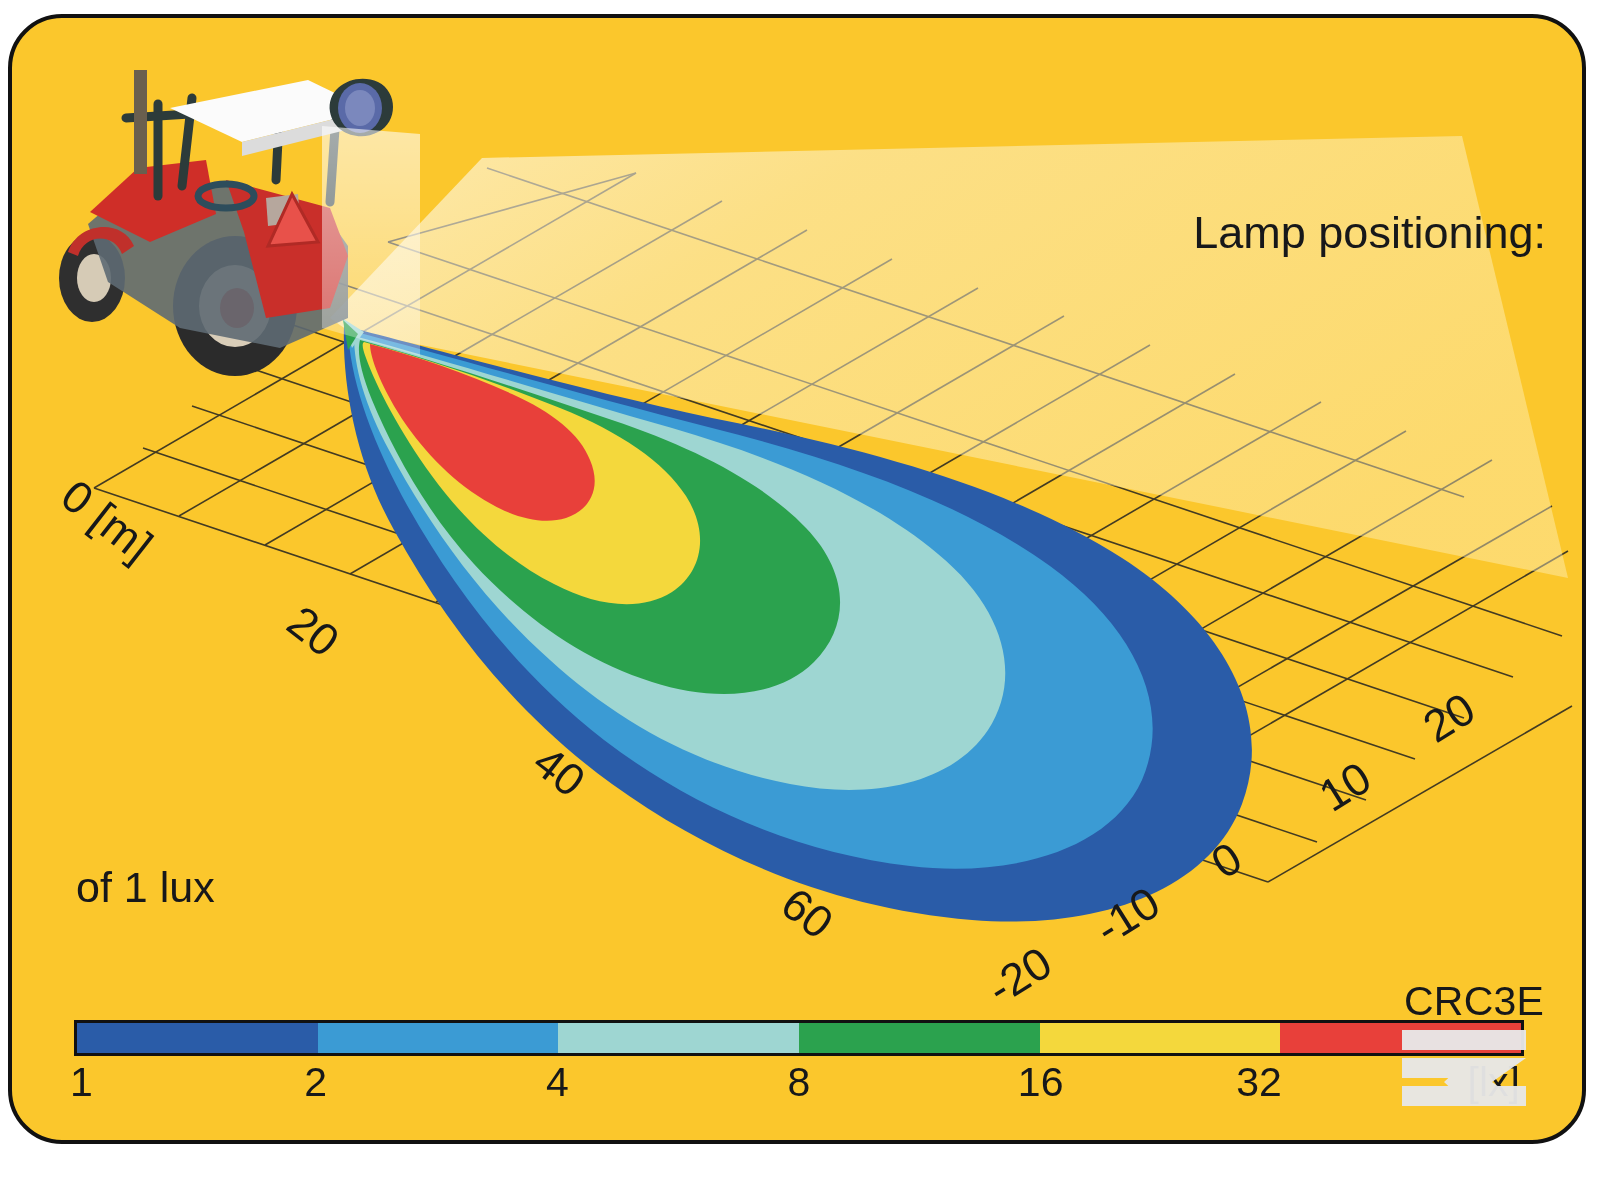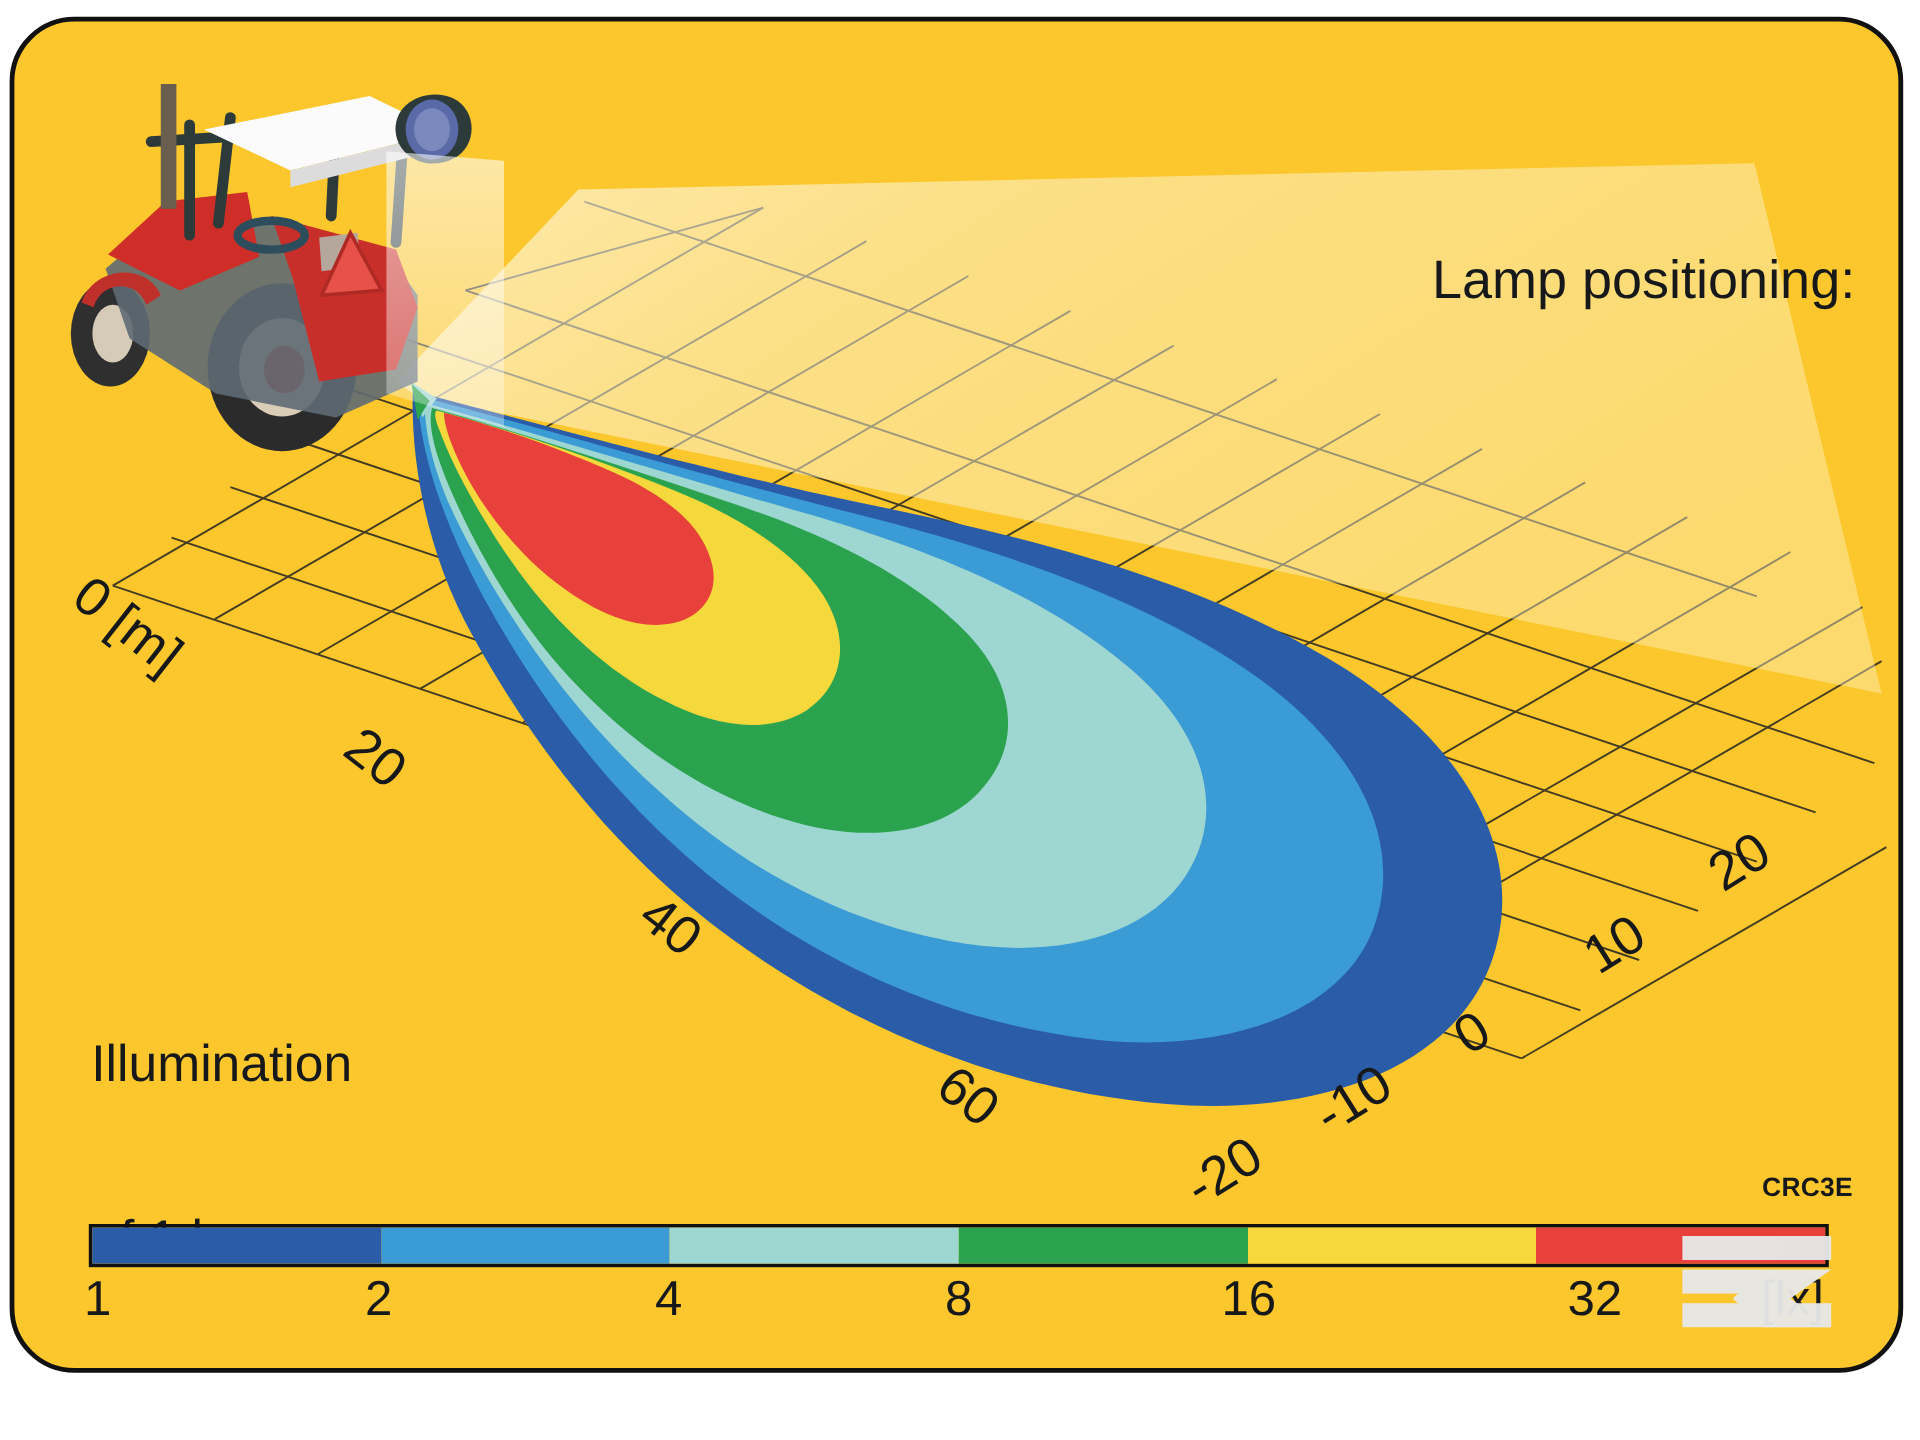--- a/index.html
+++ b/index.html
@@ -26,21 +26,21 @@
     right:36px;top:88px;text-align:right;font-size:45px;
   }
   #lamp-note div{margin:0;padding:0;}
 
   #illum-note{
     left:64px;top:748px;font-size:43px;text-align:left;
   }
   #illum-note div{margin:0;padding:0;}
 
   #code-label{
-    right:38px;top:960px;font-size:22px;letter-spacing:.2px;font-weight:bold;
+    right:38px;top:960px;font-size:41px;letter-spacing:.2px;
   }
 
   
   #tractor{position:absolute;left:18px;top:38px;width:390px;height:330px;}
 
   
   #legend{position:absolute;left:62px;top:1002px;width:1450px;}
   #legend-bar{
     display:flex;width:1450px;height:36px;border:3px solid #111;box-sizing:border-box;
   }
@@ -234,21 +234,20 @@
       <rect x="104" y="14" width="13" height="104" fill="#6a5f4e"></rect>
 
       <polygon points="292,70 390,78 390,300 292,272" fill="url(#glassGrad)"></polygon>
     </svg>
 
     <div class="txt" id="lamp-note">
       <div>Lamp positioning:</div>
     </div>
 
     <div class="txt" id="illum-note">
-      <div>Illumination</div>
       <div>of 1 lux</div>
       
       
     </div>
 
     <div class="txt" id="code-label">CRC3E</div>
 
     <div id="legend">
       <div id="legend-bar">
           <span style="background: rgb(42, 92, 168);"></span>
@@ -257,21 +256,21 @@
           <span style="background: rgb(43, 162, 78);"></span>
           <span style="background: rgb(244, 216, 60);"></span>
           <span style="background: rgb(232, 64, 58);"></span>
         </div>
       <div id="legend-ticks">
           <b style="left: 0px; transform: translateX(-4px);">1</b>
           <b style="left: 241.667px;">2</b>
           <b style="left: 483.333px;">4</b>
           <b style="left: 725px;">8</b>
           <b style="left: 966.667px;">16</b>
-          <b style="left: 1255px;">32</b>
+          <b style="left: 1185px;">32</b>
           <b style="left: 1446px; transform: translateX(-100%);">[lx]</b>
         </div>
     </div>
 
     <svg id="watermark" viewBox="0 0 170 120">
       <g fill="#e8e8e8">
         <rect x="10" y="6" width="124" height="20"></rect>
         <rect x="10" y="34" width="68" height="20"></rect>
         <rect x="10" y="62" width="124" height="20"></rect>
         <polygon points="78,34 134,34 100,58 134,82 78,82 52,58"></polygon>

